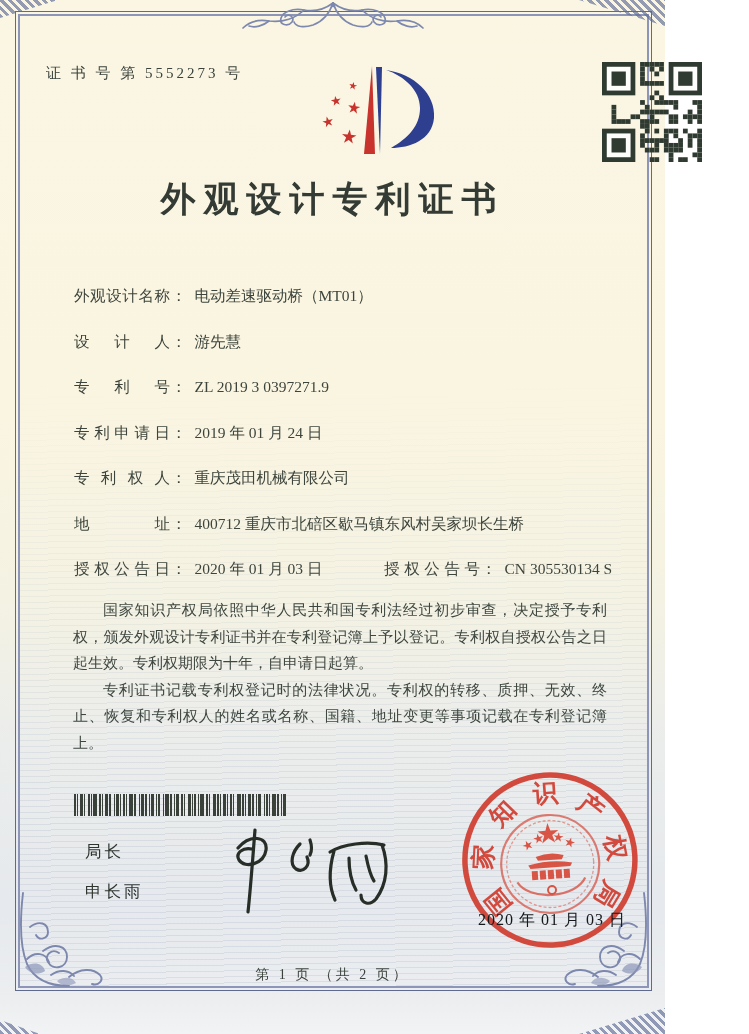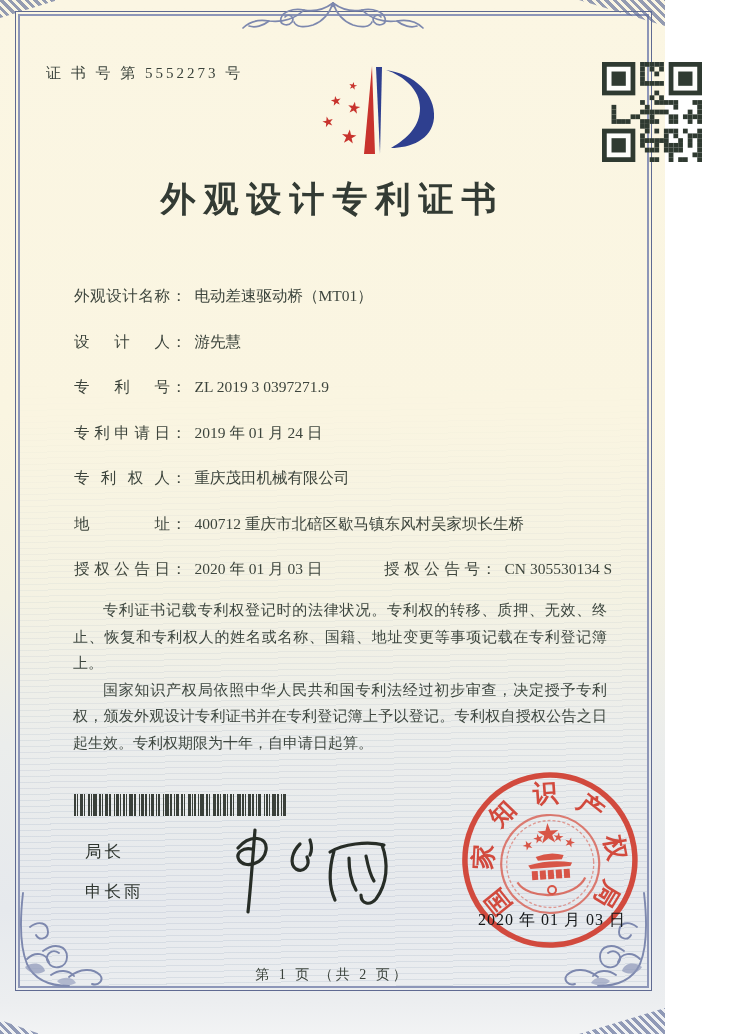--- a/index.html
+++ b/index.html
@@ -271,22 +271,22 @@
       <span class="grp1">
         <span class="flabel">授权公告日</span><span class="fcolon">：</span><span>2020 年 01 月 03 日</span>
       </span>
       <span>
         <span class="flabel">授权公告号</span><span class="fcolon">：</span><span>CN 305530134 S</span>
       </span>
     </div>
   </div>
 
   <div class="paras">
+    <p>国家知识产权局依照中华人民共和国专利法经过初步审查，决定授予专利权，颁发外观设计专利证书并在专利登记簿上予以登记。专利权自授权公告之日起生效。专利权期限为十年，自申请日起算。</p>
     <p>专利证书记载专利权登记时的法律状况。专利权的转移、质押、无效、终止、恢复和专利权人的姓名或名称、国籍、地址变更等事项记载在专利登记簿上。</p>
-    <p>国家知识产权局依照中华人民共和国专利法经过初步审查，决定授予专利权，颁发外观设计专利证书并在专利登记簿上予以登记。专利权自授权公告之日起生效。专利权期限为十年，自申请日起算。</p>
   </div>
 
   <svg class="barcode" viewBox="0 0 216 22" preserveAspectRatio="none">
     <g id="barcode-bars">
         <rect x="0" y="0" width="2" height="22" fill="#3a403a"></rect>
         <rect x="3" y="0" width="1" height="22" fill="#3a403a"></rect>
         <rect x="6" y="0" width="3" height="22" fill="#3a403a"></rect>
         <rect x="10" y="0" width="1" height="22" fill="#3a403a"></rect>
         <rect x="14" y="0" width="2" height="22" fill="#3a403a"></rect>
         <rect x="17" y="0" width="1" height="22" fill="#3a403a"></rect>

